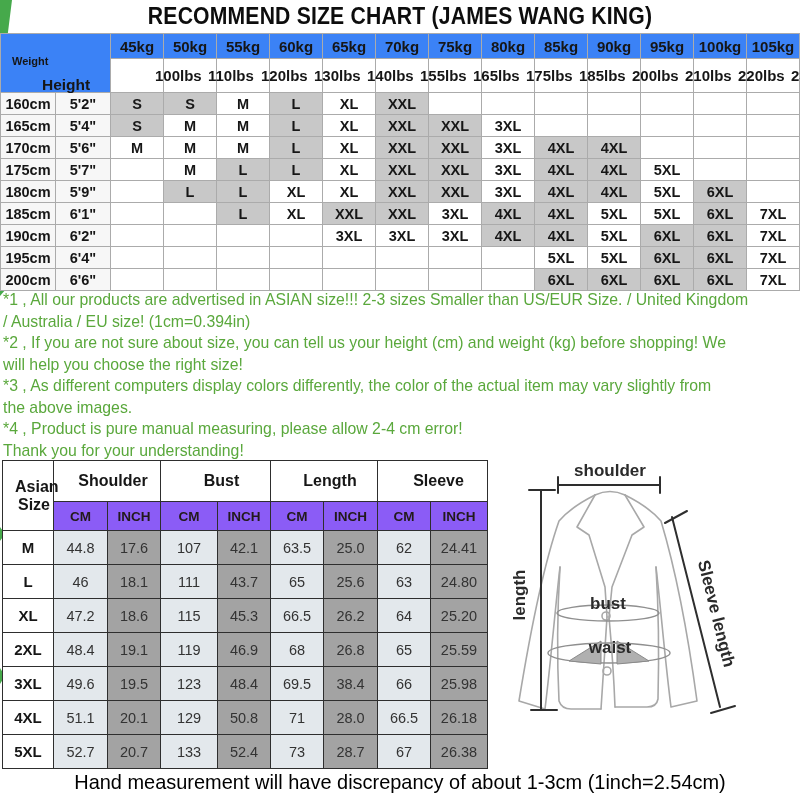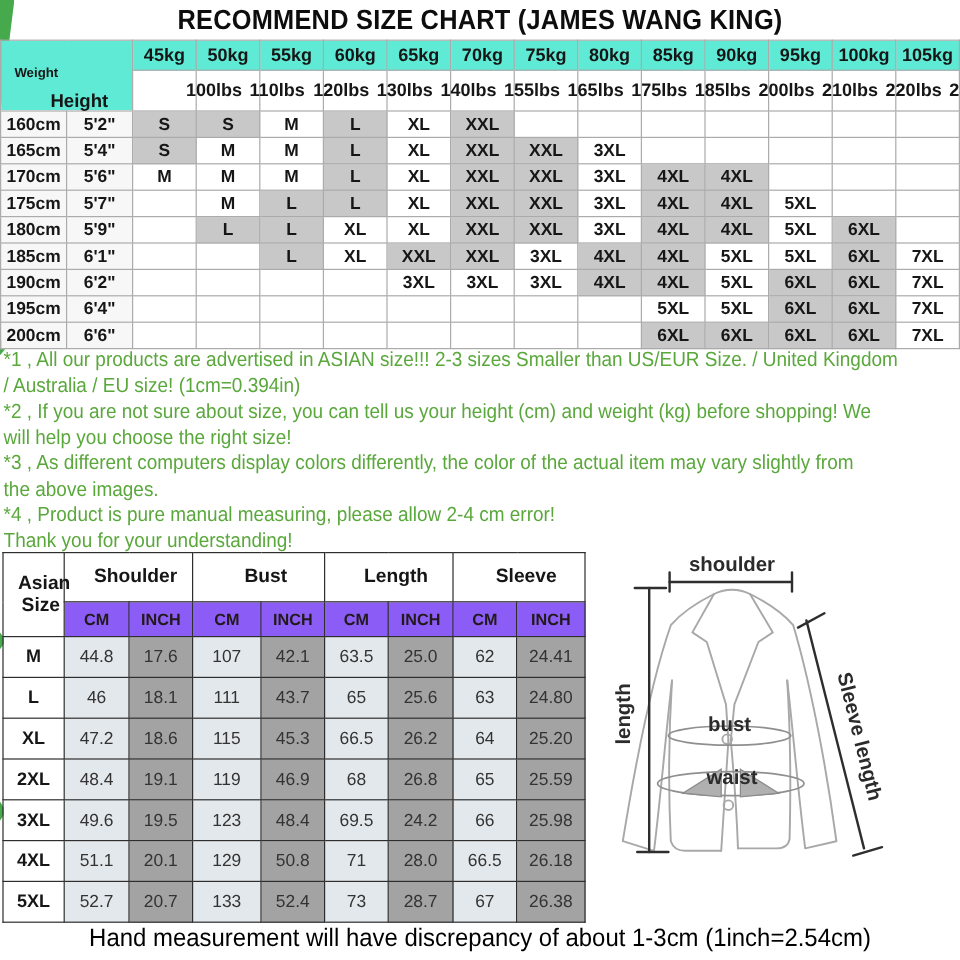--- a/index.html
+++ b/index.html
@@ -12,21 +12,21 @@
     position:absolute;top:3px;left:0;width:800px;text-align:center;
     font-size:23px;font-weight:bold;letter-spacing:.2px;
     transform:scaleX(.92);transform-origin:50% 0;white-space:nowrap;color:#0d0d0d;
   }
   
   table.grid{
     position:absolute;top:33px;left:0;width:800px;border-collapse:collapse;
     table-layout:fixed;font-weight:bold;
   }
   table.grid th,table.grid td{border:1px solid #ababab;padding:0;text-align:center;}
-  table.grid tr.kg th{height:24px;font-size:15px;border-bottom:1px dashed #c9c9c9;background:#5eead4;}
+  table.grid tr.kg th{height:24px;font-size:15px;border-bottom:1px dashed #c9c9c9;background:#3b82f6;}
   table.grid tr.lbs th{height:33px;font-size:15px;background:#fff;padding-left:44px;}
   table.grid tbody tr{height:22px;}
   table.grid tbody td{font-size:14.5px;background:#fff;}
   table.grid tbody td.g{background:#c8c8c8;}
   table.grid tbody th.rowlab{background:#f7f7f7;font-size:14.5px;font-weight:bold;}
   th.corner{
     position:relative;background:#fff;border:1px solid #ababab;
     background-image:linear-gradient(to bottom right,
       transparent calc(50% - .8px),#9e9e9e calc(50% - .8px),
       #9e9e9e calc(50% + .8px),transparent calc(50% + .8px));
@@ -364,21 +364,21 @@
         <td class="cmc">65</td>
         <td class="inc">25.59</td>
       </tr>
       <tr>
         <th>3XL</th>
         <td class="cmc">49.6</td>
         <td class="inc">19.5</td>
         <td class="cmc">123</td>
         <td class="inc">48.4</td>
         <td class="cmc">69.5</td>
-        <td class="inc">24.2</td>
+        <td class="inc">38.4</td>
         <td class="cmc">66</td>
         <td class="inc">25.98</td>
       </tr>
       <tr>
         <th>4XL</th>
         <td class="cmc">51.1</td>
         <td class="inc">20.1</td>
         <td class="cmc">129</td>
         <td class="inc">50.8</td>
         <td class="cmc">71</td>

